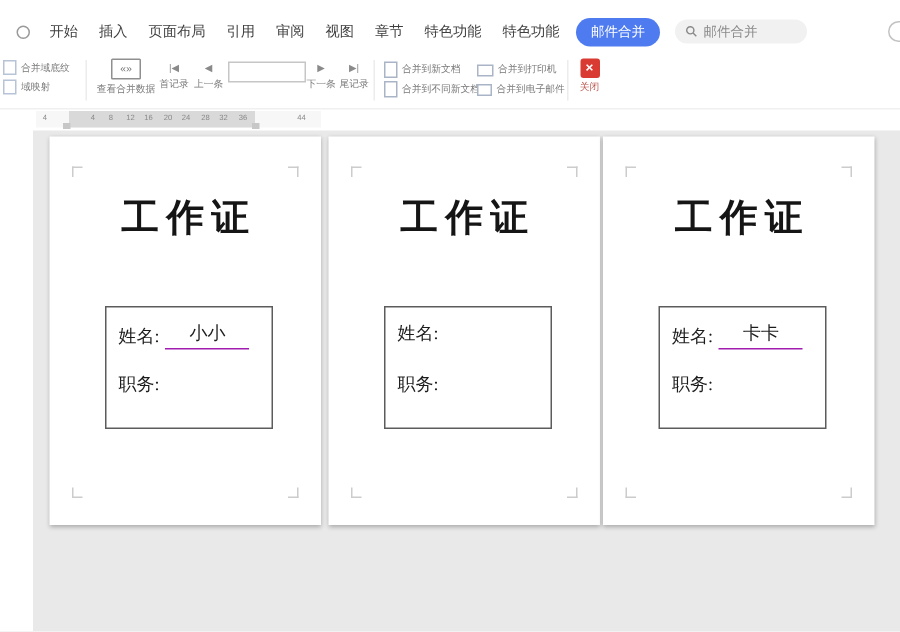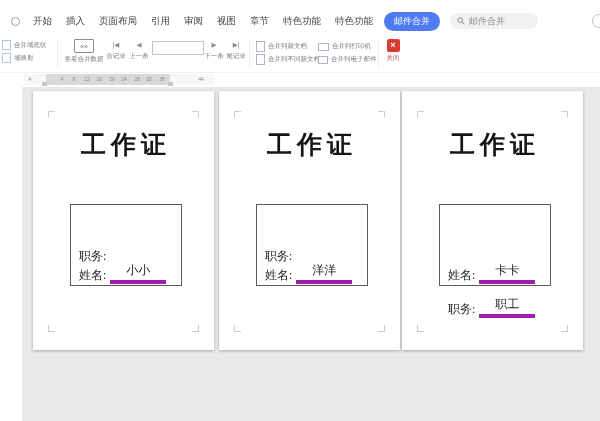--- a/index.html
+++ b/index.html
@@ -105,21 +105,21 @@
     border:1px solid #5c5c5c;
   }
   .field{
     position:absolute;left:8px;display:flex;align-items:flex-end;
     font-family:"Liberation Serif","DejaVu Serif",serif;
     font-size:12px;color:#1c1c1c;white-space:nowrap;justify-content:space-between;
   }
   .f0{top:9px;} .f1{top:43px;}
   .flabel{margin-right:4px;}
   .fvalue{
-    border-bottom:4px solid #a21caf;min-width:52px;text-align:center;padding:0 2px 1px 2px;margin-top:48px;
+    border-bottom:1px solid #a21caf;min-width:52px;text-align:center;padding:0 2px 1px 2px;
   }
 </style>
 </head>
 <body>
 
 <div class="menubar">
   <span class="menu-circle"></span>
   <span class="tab">开始</span>
   <span class="tab">插入</span>
   <span class="tab">页面布局</span>
@@ -243,39 +243,37 @@
 
   <div class="page" style="left:197px;">
     <span class="corner c-tl"></span>
     <span class="corner c-tr"></span>
     <span class="corner c-bl"></span>
     <span class="corner c-br"></span>
     <div class="page-title">工作证</div>
     <div class="info-box">
       <div class="field f0">
         <span class="flabel">姓名:</span>
-        <span class="fvalue">洋洋</span>
       </div>
       <div class="field f1">
         <span class="flabel">职务:</span>
       </div>
     </div>
   </div>
 
   <div class="page" style="left:380px;">
     <span class="corner c-tl"></span>
     <span class="corner c-tr"></span>
     <span class="corner c-bl"></span>
     <span class="corner c-br"></span>
     <div class="page-title">工作证</div>
     <div class="info-box">
       <div class="field f0">
         <span class="flabel">姓名:</span>
         <span class="fvalue">卡卡</span>
       </div>
       <div class="field f1">
         <span class="flabel">职务:</span>
-        <span class="fvalue">职工</span>
       </div>
     </div>
   </div>
 
 </div>
 
 </body></html>

